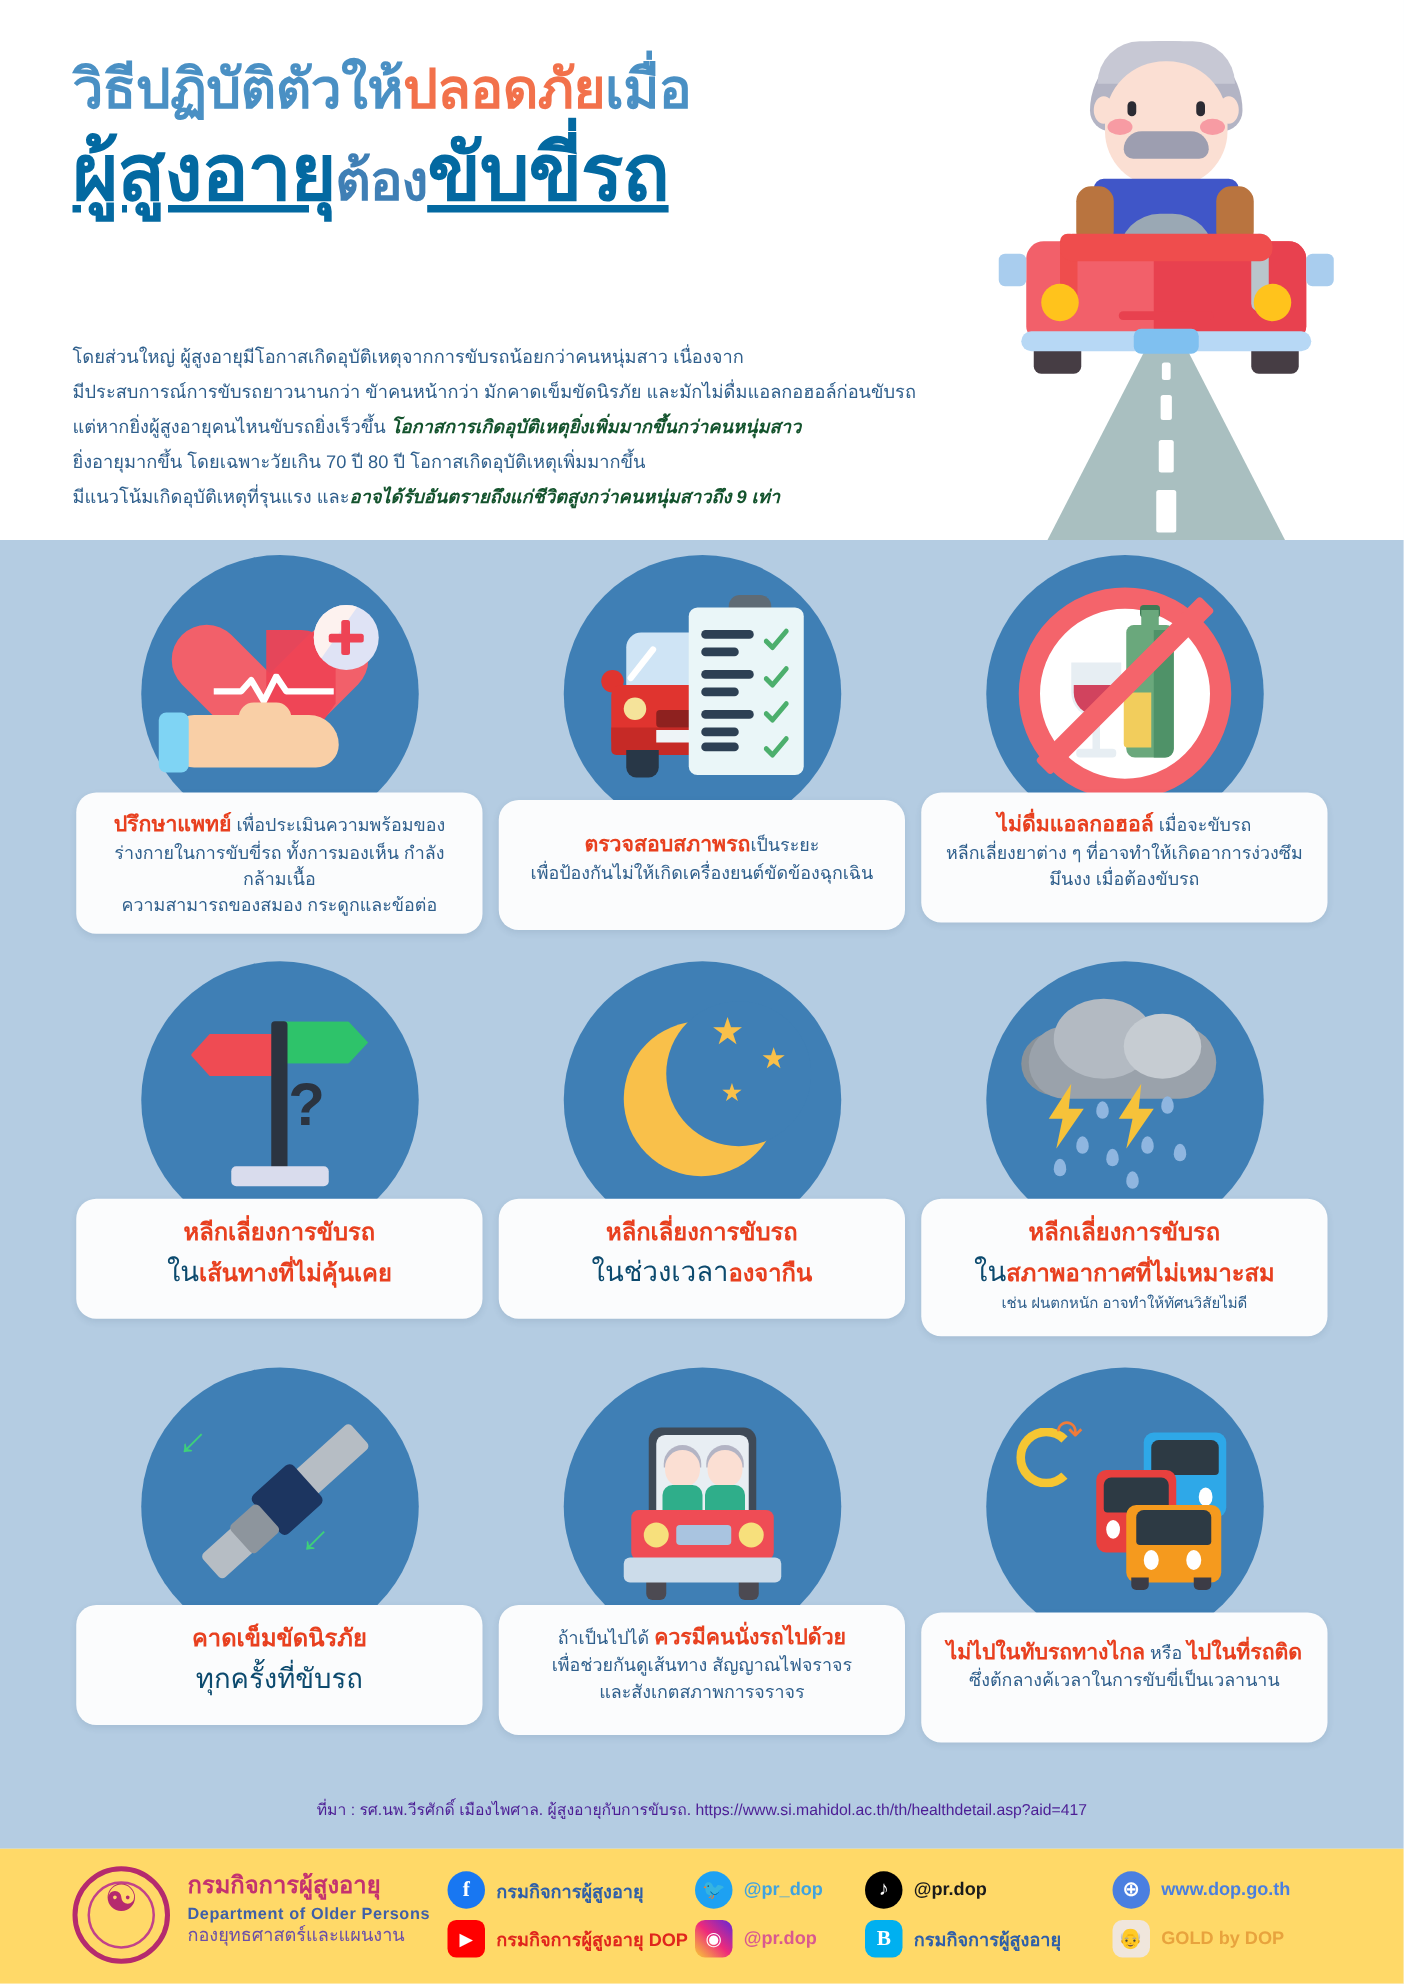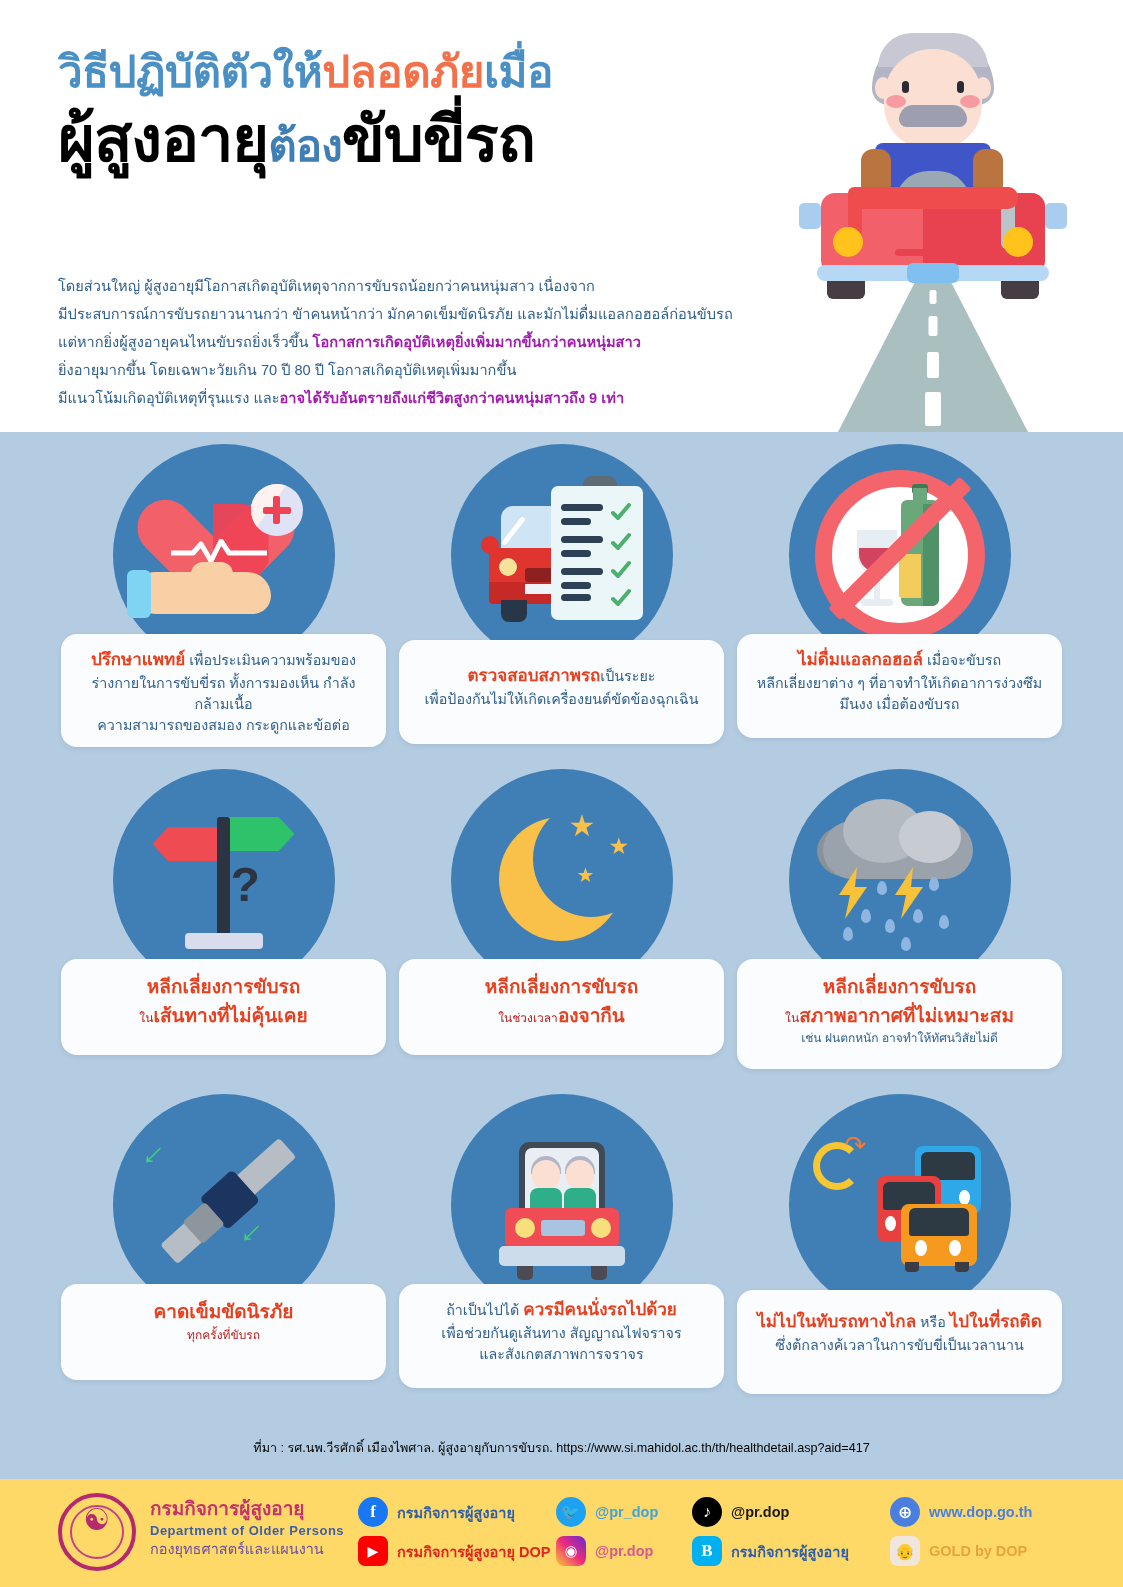--- a/index.html
+++ b/index.html
@@ -26,29 +26,29 @@
   .title-l1 {
     font-size: 44px; font-weight: bold; line-height: 1.28;
     letter-spacing: -0.5px; white-space: nowrap;
   }
   .title-l2 {
     font-size: 63px; font-weight: bold; line-height: 1.2;
     letter-spacing: -1px; white-space: nowrap; margin-top: 2px;
   }
   .c-blue   { color: #4a90c4; }
   .c-orange { color: #f2714b; }
-  .c-red    { color: #000000; }
+  .c-red    { color: #0369a1; text-decoration: underline; }
   .c-dblue  { color: #3f7fb5; }
 
   .intro {
     position: absolute; left: 58px; top: 272px; width: 720px;
     font-size: 14.6px; line-height: 1.92; color: #2f5f8c;
     white-space: nowrap;
   }
-  .intro .hl { color: #a21caf; font-weight: bold; }
+  .intro .hl { color: #14532d; font-weight: bold; font-style: italic; }
 
   
   .hero { position: absolute; right: 0; top: 0; width: 380px; height: 432px; }
   .road {
     position: absolute; left: 50%; bottom: 0; transform: translateX(-50%);
     width: 0; height: 0;
     border-left: 95px solid transparent;
     border-right: 95px solid transparent;
     border-bottom: 185px solid #a9bfc0;
   }
@@ -185,21 +185,21 @@
     background: #fbfcfd; border-radius: 16px;
     box-shadow: 0 2px 5px rgba(40,70,100,0.10);
     padding: 14px 14px 12px;
     text-align: center;
   }
   .card p {
     font-size: 14.3px; line-height: 1.46; color: #2f5f8c;
   }
   .card .b { font-weight: bold; color: #e8401f; font-size: 17px; }
   .card .t-big { font-size: 19px; font-weight: bold; color: #e8401f; line-height: 1.5; }
-  .card .t-mid { font-size: 12px; color: #b91c1c; }
+  .card .t-mid { font-size: 22px; color: #0c4a6e; }
   .card .sm { font-size: 12px; color: #2f5f8c; }
 
   
   .art { position: absolute; left: 0; top: 0; width: 222px; height: 222px; }
 
   
   .heart {
     position: absolute; left: 48px; top: 58px; width: 108px; height: 96px;
   }
   .heart::before, .heart::after {
@@ -358,21 +358,21 @@
   .tj-car { position: absolute; border-radius: 8px; }
   .tj-clock {
     position: absolute; left: 24px; top: 48px; width: 48px; height: 48px;
     border: 7px solid #f6c633; border-radius: 50%; border-right-color: transparent;
   }
   .tj-arrow { position: absolute; left: 56px; top: 38px; color: #f07b3a; font-size: 26px; line-height: 1; }
 
   
   .source {
     position: absolute; left: 0; top: 1438px; width: 1123px;
-    text-align: center; font-size: 12.6px; color: #000000;
+    text-align: center; font-size: 12.6px; color: #4c1d95;
   }
 
   
   .footer {
     position: absolute; left: 0; top: 1479px; width: 1123px; height: 108px;
     background: #ffd968;
   }
   .seal {
     position: absolute; left: 58px; top: 14px; width: 78px; height: 78px;
     border: 4px solid #b52a6e; border-radius: 50%;

